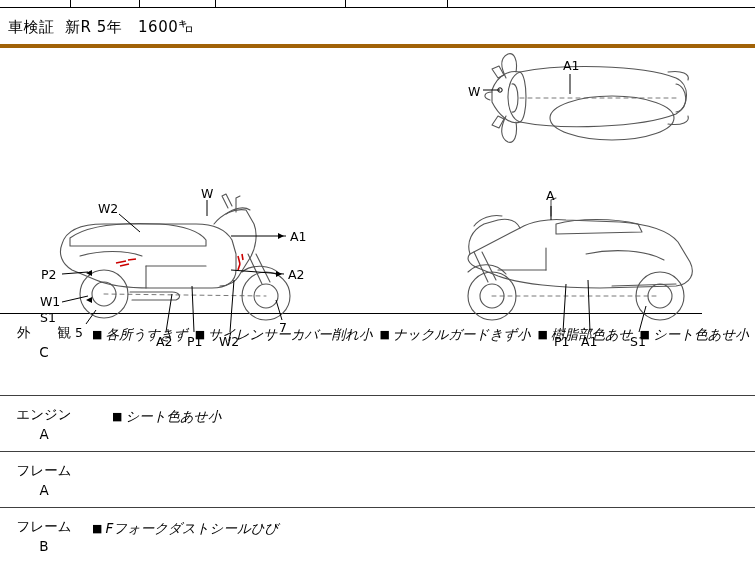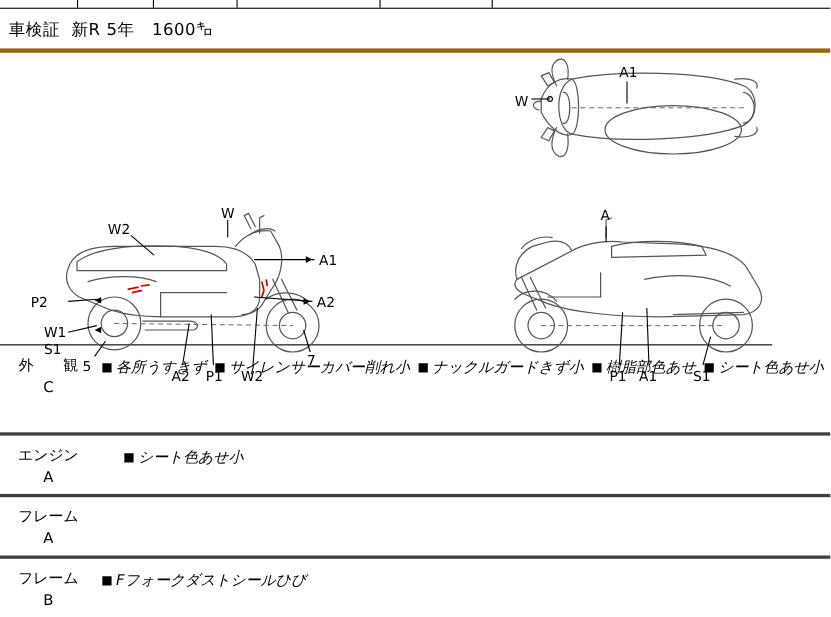--- a/index.html
+++ b/index.html
@@ -68,21 +68,21 @@
 
   
   .cond-table {
     position: absolute;
     left: 0; top: 314px;
     width: 755px;
   }
   .cond-row {
     position: relative;
     width: 755px;
-    border-bottom: 3px solid #404040;
+    border-bottom: 1px solid #404040;
     display: flex;
   }
   .cond-label {
     width: 88px;
     flex: 0 0 88px;
     padding: 8px 4px 6px 4px;
     text-align: center;
     font-size: 13.5px;
     line-height: 20px;
     border-right: 0px solid #000;
@@ -266,21 +266,21 @@
       </g>
     </svg>
 
     <div class="lbl" style="left:563px; top:10px;">A1</div>
     <div class="lbl" style="left:468px; top:36px;">W</div>
 
     <div class="lbl" style="left:201px; top:138px;">W</div>
     <div class="lbl" style="left:98px;  top:153px;">W2</div>
     <div class="lbl" style="left:290px; top:181px;">A1</div>
     <div class="lbl" style="left:288px; top:219px;">A2</div>
-    <div class="lbl" style="left:28px;  top:219px;">P2</div>
+    <div class="lbl" style="left:41px;  top:219px;">P2</div>
     <div class="lbl" style="left:40px;  top:246px;">W1</div>
     <div class="lbl" style="left:40px;  top:262px;">S1</div>
     <div class="lbl" style="left:75px;  top:277px;">5</div>
     <div class="lbl" style="left:156px; top:286px;">A2</div>
     <div class="lbl" style="left:187px; top:286px;">P1</div>
     <div class="lbl" style="left:219px; top:286px;">W2</div>
     <div class="lbl" style="left:279px; top:272px;">7</div>
 
     <div class="lbl" style="left:546px; top:140px;">A</div>
     <div class="lbl" style="left:554px; top:286px;">P1</div>

